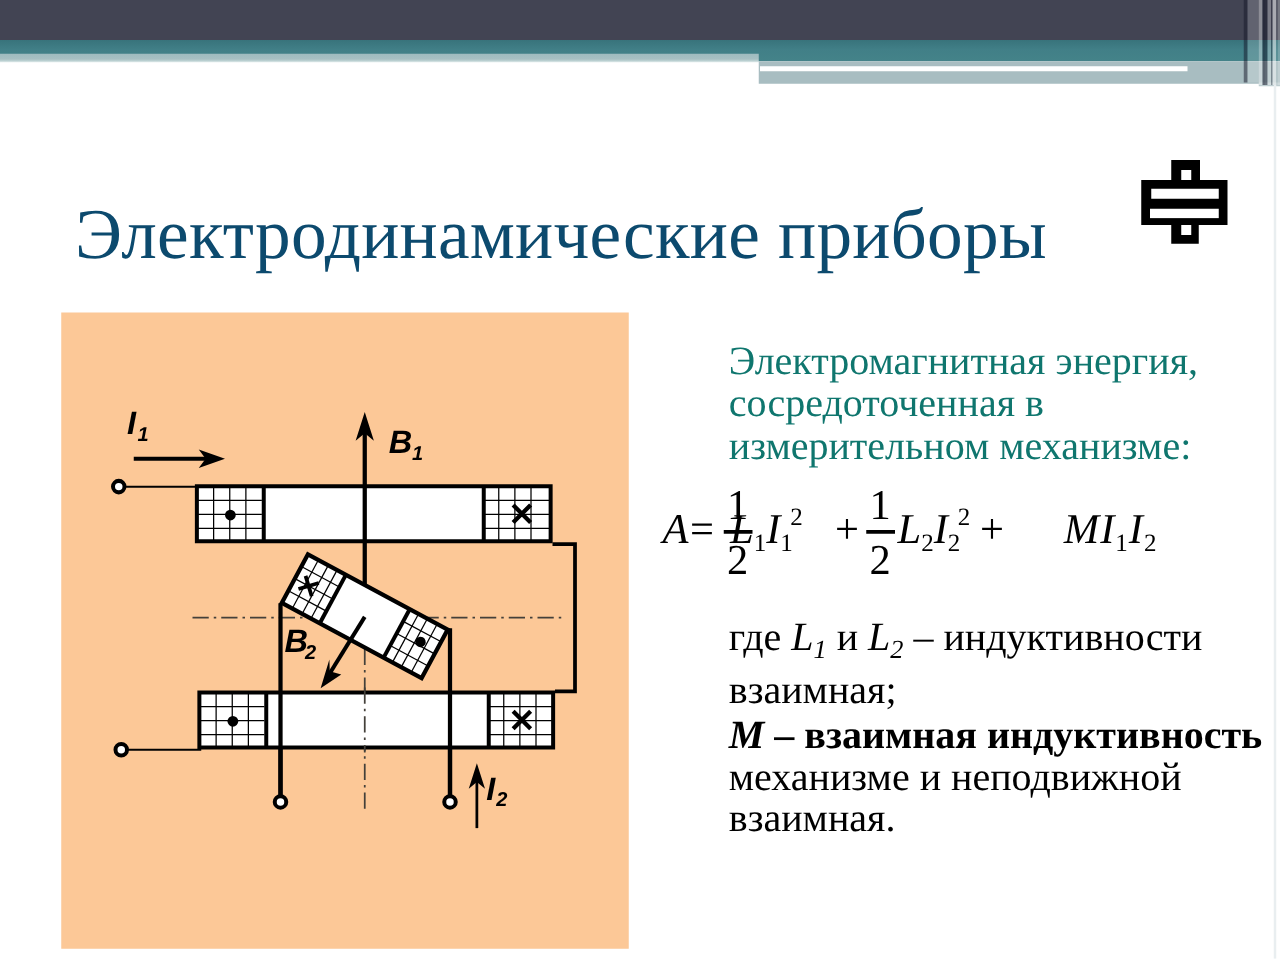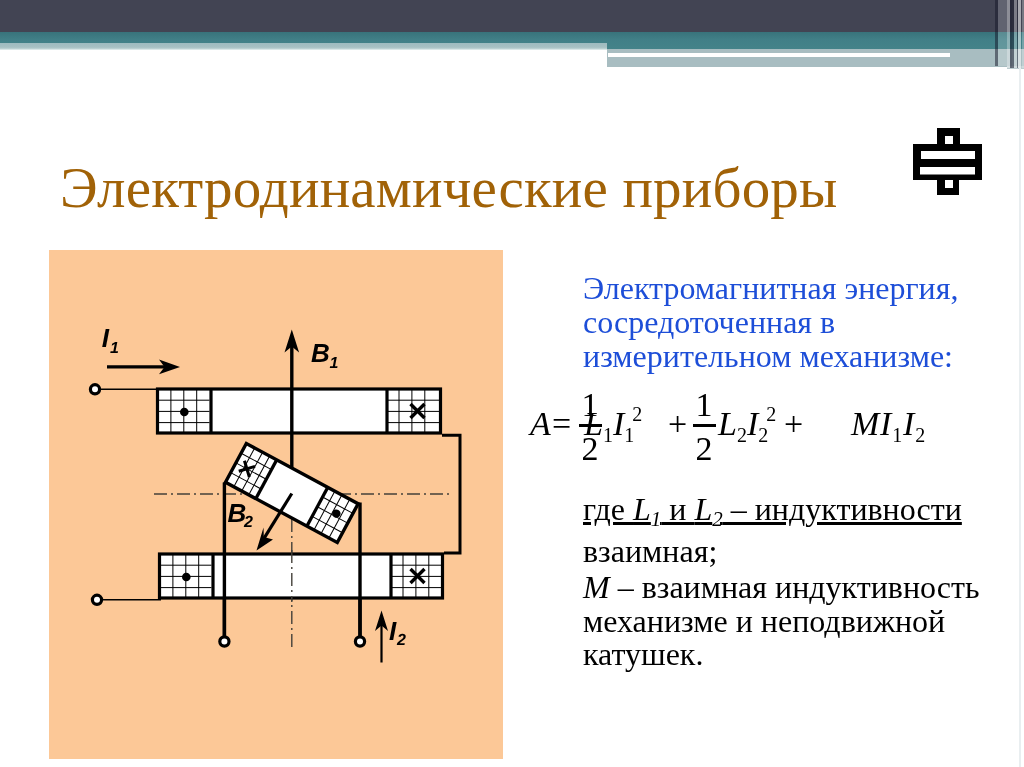--- a/index.html
+++ b/index.html
@@ -47,21 +47,21 @@
   <rect x="8" y="22" width="69" height="36" fill="#000"></rect>
   <rect x="32" y="6" width="23" height="17" fill="#000"></rect>
   <rect x="32" y="57" width="22" height="16" fill="#000"></rect>
   <rect x="40" y="14" width="8" height="8" fill="#fff"></rect>
   <rect x="16" y="29" width="54" height="8" fill="#fff"></rect>
   <rect x="15" y="45" width="55" height="7.5" fill="#fff"></rect>
   <rect x="40" y="58" width="8" height="8" fill="#fff"></rect>
 </svg>
 
 <div class="abs" style="opacity:0.999;left:60px;top:155px;width:900px;font-family:'Liberation Serif',serif;
-     font-size:57px;color:#a16207;white-space:nowrap;line-height:65.5px;letter-spacing:0.18px;">Электродинамические приборы</div>
+     font-size:57px;color:#0c4a6e;white-space:nowrap;line-height:65.5px;letter-spacing:0.18px;">Электродинамические приборы</div>
 
 <div class="abs" style="left:49px;top:250px;width:454px;height:509px;background:#fcc897;"></div>
 
 <svg class="abs" style="opacity:0.999;left:49px;top:250px;" width="454" height="509" viewBox="0 0 454 509">
 
   <line x1="105" y1="244" x2="403" y2="244" stroke="#44403a" stroke-width="1.4" stroke-dasharray="13 4 2 4"></line>
 
   <line x1="242.8" y1="246" x2="242.8" y2="397" stroke="#44403a" stroke-width="1.4" stroke-dasharray="13 4 2 4"></line>
 
   <path d="M 393 185.3 H 411 V 303 H 395" fill="none" stroke="#000" stroke-width="3"></path>
@@ -167,37 +167,37 @@
   <text x="195" y="277.2" font-size="16" font-weight="bold" font-style="italic" fill="#000">2</text>
 
   <line x1="332.5" y1="412.5" x2="332.5" y2="372" stroke="#000" stroke-width="2.2"></line>
   <polygon points="332.5,360.5 326,381 332.5,375.5 339,381" fill="#000"></polygon>
 
   <text x="340" y="390.2" font-size="26" font-weight="bold" font-style="italic" fill="#000">I</text>
   <text x="348" y="394.8" font-size="16" font-weight="bold" font-style="italic" fill="#000">2</text>
 </svg>
 
 <div class="abs" style="opacity:0.999;left:583px;top:271px;width:420px;font-family:'Liberation Serif',serif;
-     font-size:32px;color:#1d4ed8;line-height:34px;">Электромагнитная энергия,<br>сосредоточенная в<br>измерительном механизме:</div>
+     font-size:32px;color:#0f766e;line-height:34px;">Электромагнитная энергия,<br>сосредоточенная в<br>измерительном механизме:</div>
 
 <div class="abs" style="opacity:0.999;left:0;top:0;font-family:'Liberation Serif',serif;color:#000;">
   <span class="abs fm" style="left:530px;">A</span>
   <span class="abs fm" style="left:552px;font-style:normal;">=</span>
   <span class="abs frn" style="left:578px;width:24px;">1</span>
   <span class="abs frb" style="left:578.5px;width:23px;"></span>
   <span class="abs frd" style="left:578px;width:24px;">2</span>
   <span class="abs fm" style="left:584px;">L<sub>1</sub>I<sub>1</sub><sup>2</sup></span>
   <span class="abs fm" style="left:668px;font-style:normal;">+</span>
   <span class="abs frn" style="left:692px;width:24px;">1</span>
   <span class="abs frb" style="left:692.5px;width:23px;"></span>
   <span class="abs frd" style="left:692px;width:24px;">2</span>
   <span class="abs fm" style="left:718px;">L<sub>2</sub>I<sub>2</sub><sup>2</sup></span>
   <span class="abs fm" style="left:784px;font-style:normal;">+</span>
   <span class="abs fm" style="left:851px;letter-spacing:0.8px;">MI<sub>1</sub>I<sub>2</sub></span>
 </div>
 
 <div class="abs" style="opacity:0.999;left:0;top:0;font-family:'Liberation Serif',serif;font-size:32px;color:#000;">
-  <div class="abs pl" style="top:491.7px;text-decoration:underline;">где <i>L</i><sub><i>1</i></sub> и <i>L</i><sub><i>2</i></sub> – индуктивности</div>
+  <div class="abs pl" style="top:491.7px;">где <i>L</i><sub><i>1</i></sub> и <i>L</i><sub><i>2</i></sub> – индуктивности</div>
   <div class="abs pl" style="top:533.7px;">взаимная;</div>
-  <div class="abs pl" style="top:569.8px;"><i>М</i> – взаимная индуктивность</div>
+  <div class="abs pl" style="top:569.8px;font-weight:bold;"><i>М</i> – взаимная индуктивность</div>
   <div class="abs pl" style="top:604.1px;">механизме и неподвижной</div>
-  <div class="abs pl" style="top:637.1px;">катушек.</div>
+  <div class="abs pl" style="top:637.1px;">взаимная.</div>
 </div>
 
 </body></html>

